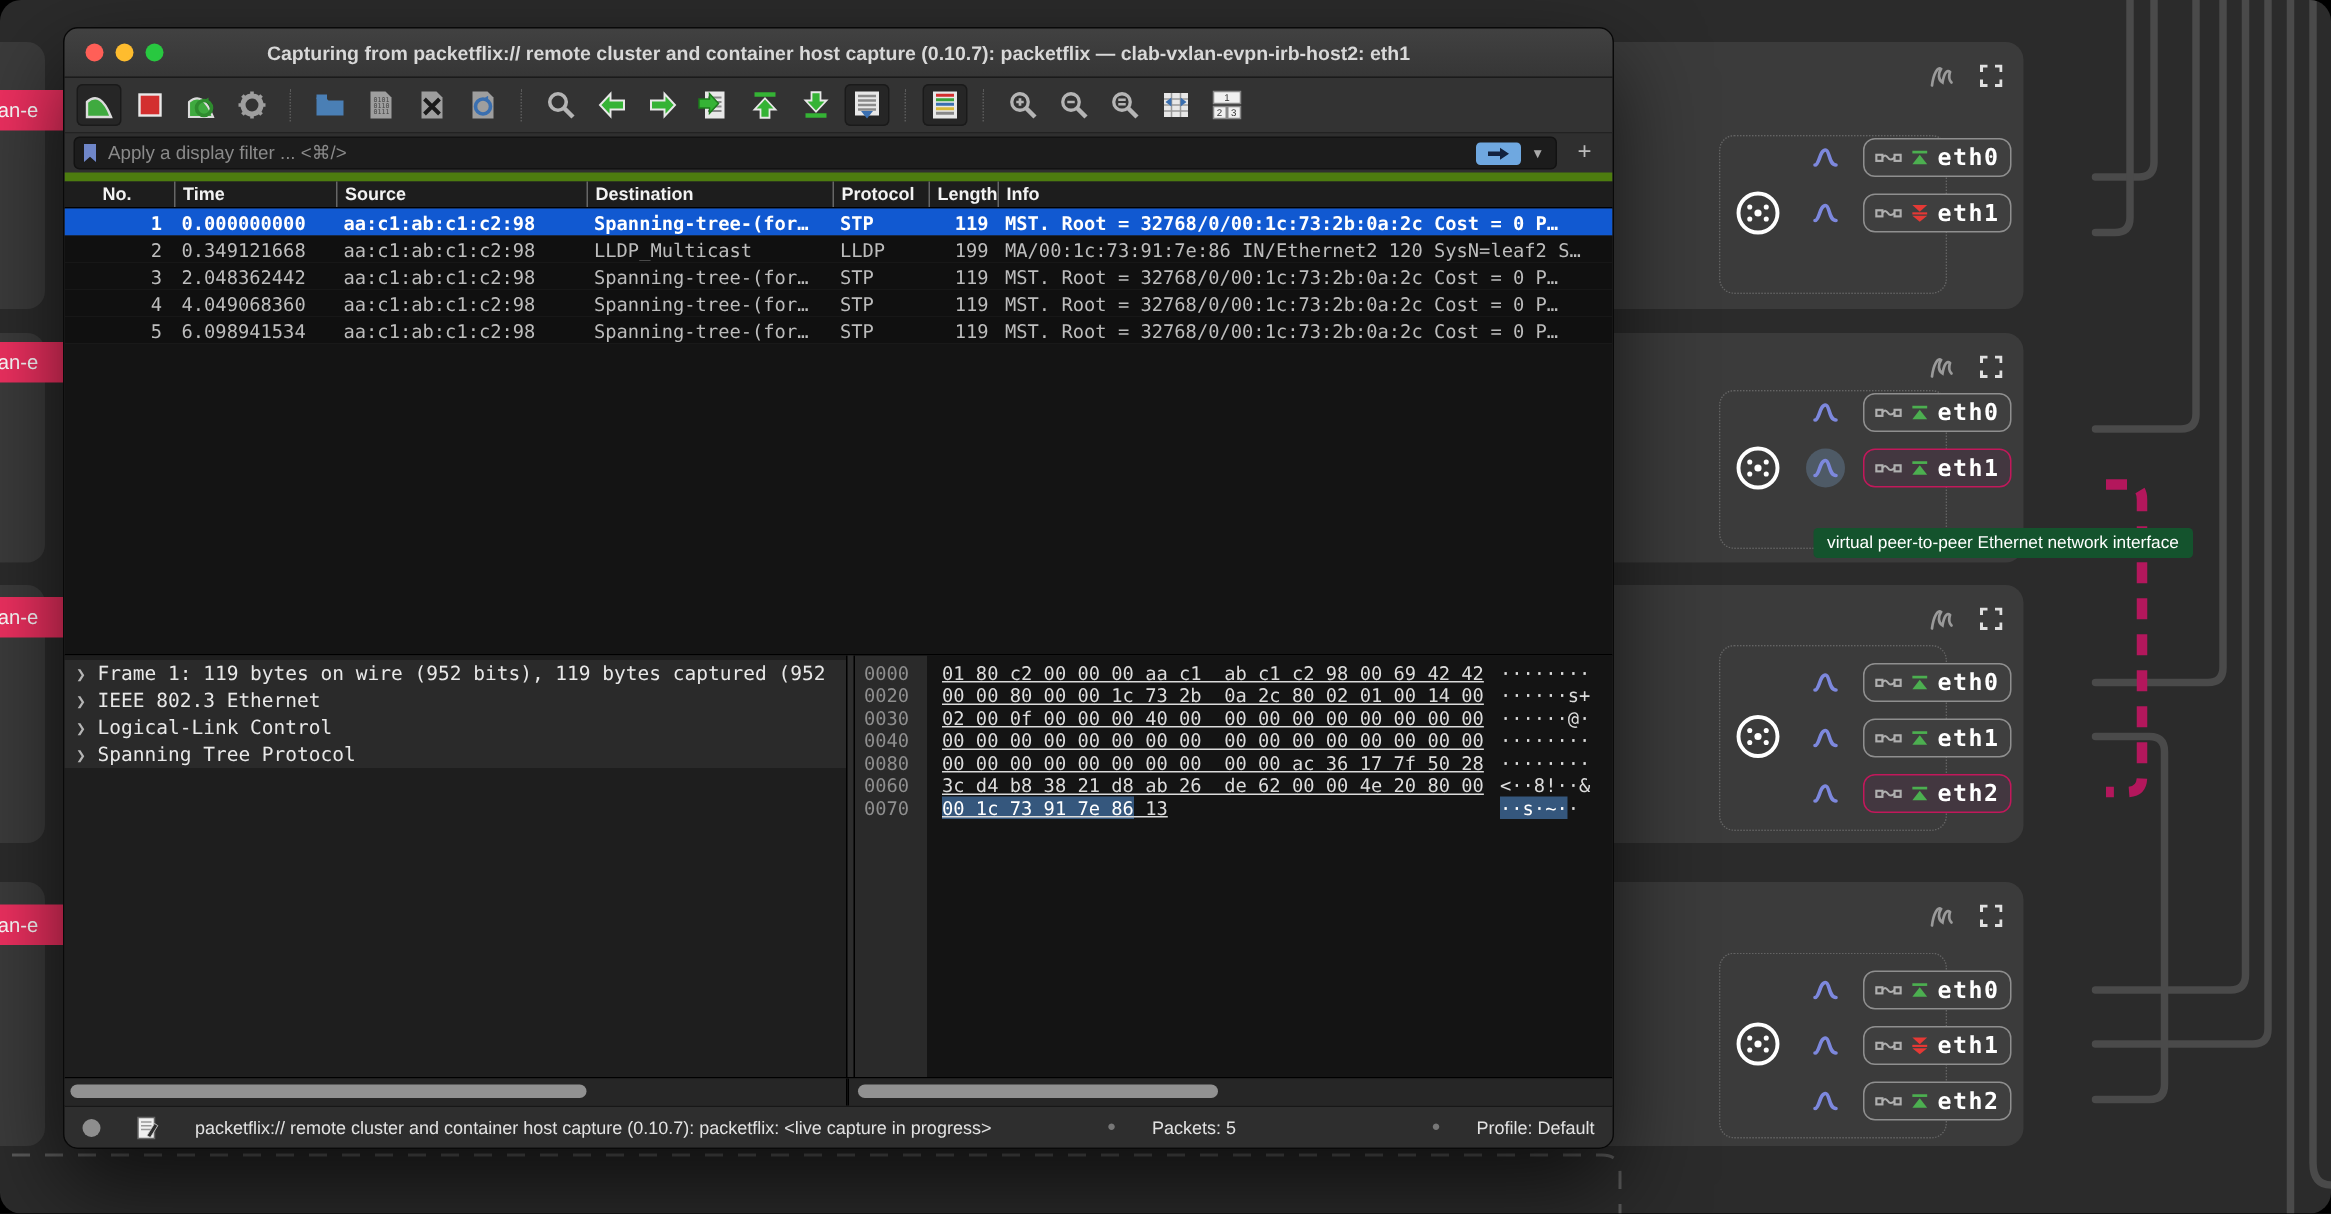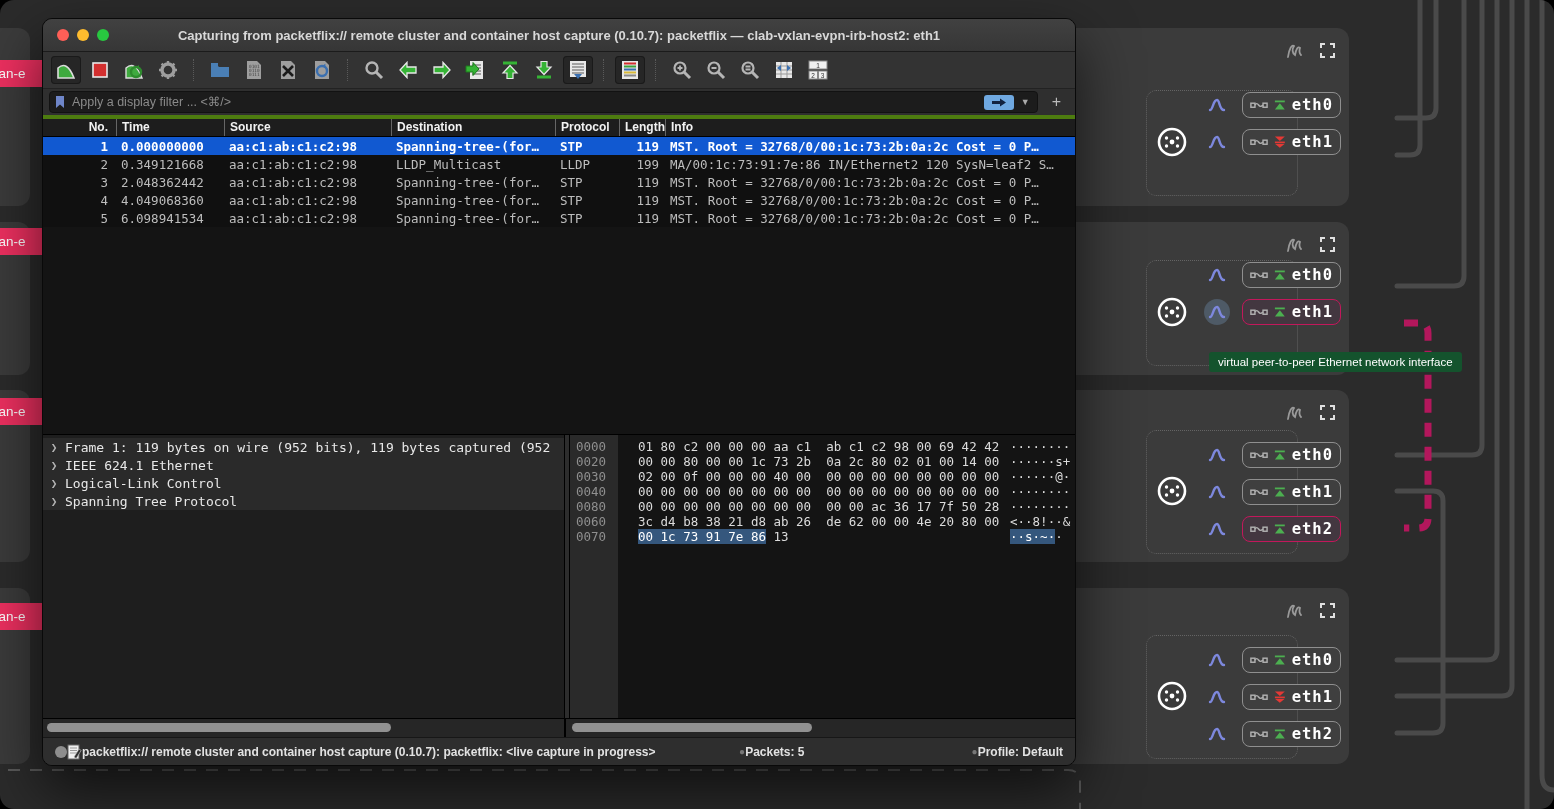--- a/index.html
+++ b/index.html
@@ -31,21 +31,21 @@
       border-radius:10px;box-shadow:0 25px 60px rgba(0,0,0,.65);display:flex;flex-direction:column;overflow:hidden;box-sizing:border-box;}
   .titlebar{height:32px;background:linear-gradient(#414141,#363636);border-bottom:1px solid #1b1b1b;
             position:relative;display:flex;align-items:center;justify-content:center;flex:none;}
   .title{color:#d8d8d8;font-size:13px;font-weight:bold;}
   .lights{position:absolute;left:14px;top:10px;display:flex;gap:8px;}
   .light{width:12px;height:12px;border-radius:50%;}
   .toolbar{height:36px;background:#333;border-bottom:1px solid #222;display:flex;align-items:center;padding:0 8px;gap:4px;flex:none;}
   .tbtn{width:30px;height:28px;display:flex;align-items:center;justify-content:center;border-radius:4px;flex:none;}
   .tbtn.active{background:#262626;box-shadow:inset 0 0 0 1px #1a1a1a;}
   .tsep{width:1px;height:22px;border-left:1px dotted #5a5a5a;margin:0 6px;flex:none;}
-  .filterbar{height:26px;background:#2f2f2f;display:flex;align-items:center;padding:0 6px;gap:6px;border-bottom:4px solid #4d7c0f;flex:none;}
+  .filterbar{height:26px;background:#2f2f2f;display:flex;align-items:center;padding:0 6px;gap:6px;border-bottom:6px solid #4d7c0f;flex:none;}
   .fwrap{flex:1;height:20px;background:#1c1c1c;border:1px solid #121212;border-radius:4px;display:flex;align-items:center;padding:0 4px;gap:4px;}
   .fwrap input{flex:1;background:transparent;border:none;outline:none;color:#cfcfcf;font-size:12.5px;}
   .fwrap input::placeholder{color:#8a8a8a;}
   .go-btn{width:30px;height:15px;background:#6fa8e0;border-radius:3px;display:flex;align-items:center;justify-content:center;}
   .caret{color:#aaa;font-size:9px;padding:0 3px;}
   .plus{color:#bbb;font-size:16px;padding:0 8px;}
 
   .plist{flex:none;display:flex;flex-direction:column;}
   .phead{height:17px;background:#1d1d1d;display:flex;color:#f2f2f2;font-size:12px;font-weight:bold;border-bottom:1px solid #000;}
   .phead .c{box-sizing:border-box;padding:1px 0 0 5px;border-left:1px solid #666;overflow:hidden;white-space:nowrap;}
@@ -61,29 +61,29 @@
 
   .split{flex:1;display:flex;border-top:1px solid #000;min-height:0;}
   .dpane{width:521px;background:#1e1e1e;padding-top:3px;box-sizing:border-box;}
   .d-row{height:18px;background:#2a2a2a;color:#e8e8e8;font-size:13px;display:flex;align-items:center;white-space:nowrap;overflow:hidden;}
   .d-arrow{color:#b5b5b5;width:22px;text-align:center;font-size:11px;flex:none;}
   .vdiv{width:4px;background:#2d2d2d;border-left:1px solid #000;border-right:1px solid #000;}
   .hpane{flex:1;background:#141414;position:relative;padding-top:4px;overflow:hidden;}
   .hgutter{position:absolute;left:0;top:0;bottom:0;width:48px;background:#2a2a2a;}
   .h-row{position:relative;height:15px;display:flex;font-size:12.5px;line-height:15px;white-space:pre;}
   .h-off{width:48px;color:#8f8f8f;text-align:left;padding-left:6px;box-sizing:border-box;flex:none;}
-  .h-hex{width:372px;color:#dcdcdc;padding-left:20px;flex:none;}
+  .h-hex{width:372px;color:#dcdcdc;padding-left:10px;flex:none;text-decoration:underline;}
   .h-ascii{color:#dcdcdc;}
   .hexsel{background:#35577d;color:#fff;}
 
   .scrollrow{height:18px;background:#2d2d2d;border-top:1px solid #000;display:flex;flex:none;}
   .strack{background:#262626;height:100%;position:relative;}
   .sthumb{position:absolute;top:4px;height:9px;background:#919191;border-radius:5px;}
   .statusbar{height:27px;background:#2e2e2e;border-top:1px solid #171717;display:flex;align-items:center;
-             padding:0 12px;gap:0;color:#e2e2e2;font-size:12px;flex:none;font-weight:bold;}
+             padding:0 12px;gap:24px;color:#e2e2e2;font-size:12px;flex:none;}
   .sdot{width:12px;height:12px;border-radius:50%;background:#8e8e8e;flex:none;}
   .bullet{color:#777;font-size:10px;}
   .spacer{flex:1;}
   svg{display:block;}
 </style>
 </head>
 <body>
 
 <div id="canvas">
 
@@ -599,21 +599,21 @@
               <path d="M1,3 H9 V0.5 L15,4.5 L9,8.5 V6 H1 Z" fill="#13233f"></path>
             </svg>
           </span>
         <span class="caret">▼</span>
       </div>
       <span class="plus">+</span>
     </div>
 
     <div class="plist">
       <div class="phead mono" style="font-family:'Liberation Sans',sans-serif">
-        <span class="c c-no" style="text-align:right;padding-left:5px">No.</span>
+        <span class="c c-no" style="text-align:center;padding-left:5px">No.</span>
         <span class="c c-time">Time</span>
         <span class="c c-src">Source</span>
         <span class="c c-dst">Destination</span>
         <span class="c c-proto">Protocol</span>
         <span class="c c-len" style="text-align:left">Length</span>
         <span class="c c-info">Info</span>
       </div>
       <div class="prow mono sel">
         <span class="c c-no">1</span>
           <span class="c c-time">0.000000000</span>
@@ -663,21 +663,21 @@
     </div>
 
     <div class="split">
       <div class="dpane mono">
         <div class="d-row">
             <span class="d-arrow">❯</span>
             <span>Frame 1: 119 bytes on wire (952 bits), 119 bytes captured (952</span>
           </div>
         <div class="d-row">
             <span class="d-arrow">❯</span>
-            <span>IEEE 624.1 Ethernet</span>
+            <span>IEEE 802.3 Ethernet</span>
           </div>
         <div class="d-row">
             <span class="d-arrow">❯</span>
             <span>Logical-Link Control</span>
           </div>
         <div class="d-row">
             <span class="d-arrow">❯</span>
             <span>Spanning Tree Protocol</span>
           </div>
       </div>

